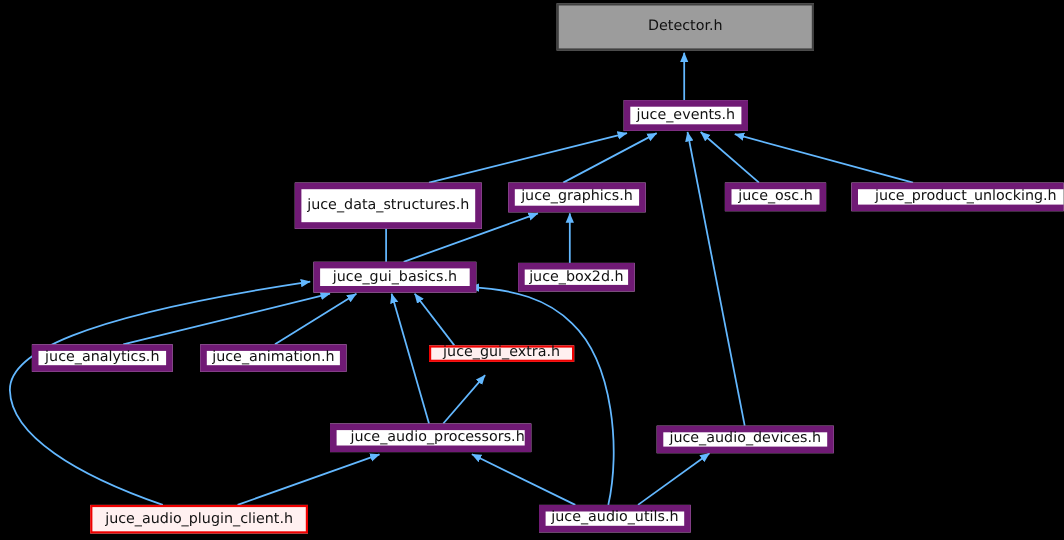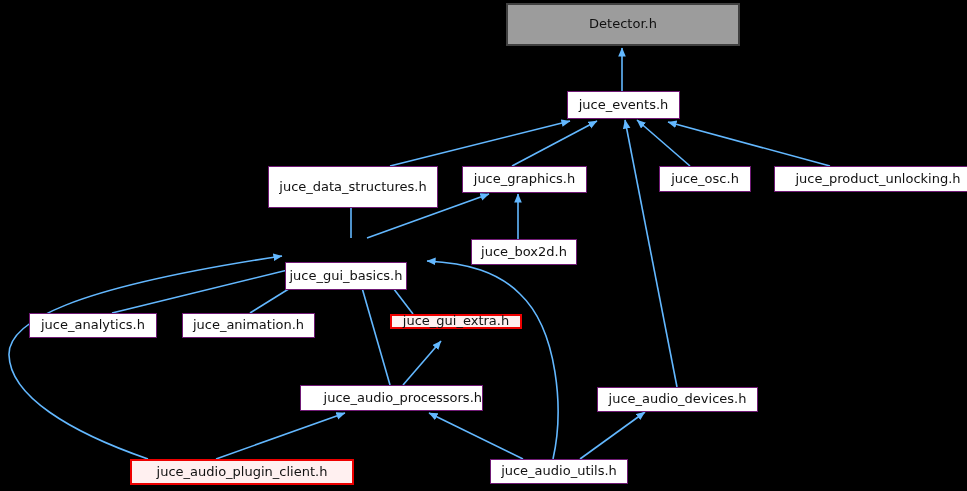--- a/index.html
+++ b/index.html
@@ -13,21 +13,21 @@
   #graph-canvas{position:relative;width:967px;height:491px;}
   #edge-layer{position:absolute;left:0;top:0;pointer-events:none;}
   .node{
     position:absolute;
     box-sizing:border-box;
     display:flex;
     flex-direction:column;
     align-items:center;
     justify-content:center;
     background:#ffffff;
-    border:1px solid #701a75;
+    border:6px solid #701a75;
     color:#111;
     font-size:13px;
     line-height:1.25;
     text-align:center;
     white-space:nowrap;
     cursor:pointer;
   }
   .node.current{
     background:#9c9c9c;
     border:2px solid #404040;
@@ -82,41 +82,41 @@
       </div>
       <div class="node" style="left: 462px; top: 166px; width: 125px; height: 27px;">
         <span>juce_graphics.h</span>
       </div>
       <div class="node" style="left: 659px; top: 166px; width: 92px; height: 26px;">
         <span>juce_osc.h</span>
       </div>
       <div class="node" style="left: 774px; top: 166px; width: 208px; height: 26px;">
         <span>juce_product_unlocking.h</span>
       </div>
-      <div class="node" style="left: 285px; top: 238px; width: 122px; height: 28px; margin-top: 24px;">
+      <div class="node" style="left: 285px; top: 238px; width: 148px; height: 28px;">
         <span>juce_gui_basics.h</span>
       </div>
       <div class="node" style="left: 471px; top: 239px; width: 106px; height: 26px;">
         <span>juce_box2d.h</span>
       </div>
       <div class="node" style="left: 29px; top: 313px; width: 128px; height: 25px;">
         <span>juce_analytics.h</span>
       </div>
       <div class="node" style="left: 182px; top: 313px; width: 133px; height: 25px;">
         <span>juce_animation.h</span>
       </div>
       <div class="node highlight" style="left: 390px; top: 314px; width: 132px; height: 15px;">
         <span>juce_gui_extra.h</span>
       </div>
       <div class="node" style="left: 300px; top: 385px; width: 183px; height: 26px; align-items: flex-end;">
         <span>juce_audio_processors.h</span>
       </div>
       <div class="node" style="left: 597px; top: 387px; width: 161px; height: 25px;">
         <span>juce_audio_devices.h</span>
       </div>
-      <div class="node highlight" style="left: 82px; top: 459px; width: 224px; height: 26px; margin-left: 48px;">
+      <div class="node highlight" style="left: 82px; top: 459px; width: 198px; height: 26px;">
         <span>juce_audio_plugin_client.h</span>
       </div>
       <div class="node" style="left: 490px; top: 459px; width: 138px; height: 25px;">
         <span>juce_audio_utils.h</span>
       </div>
     </div>
 </div>
 
 </body></html>

